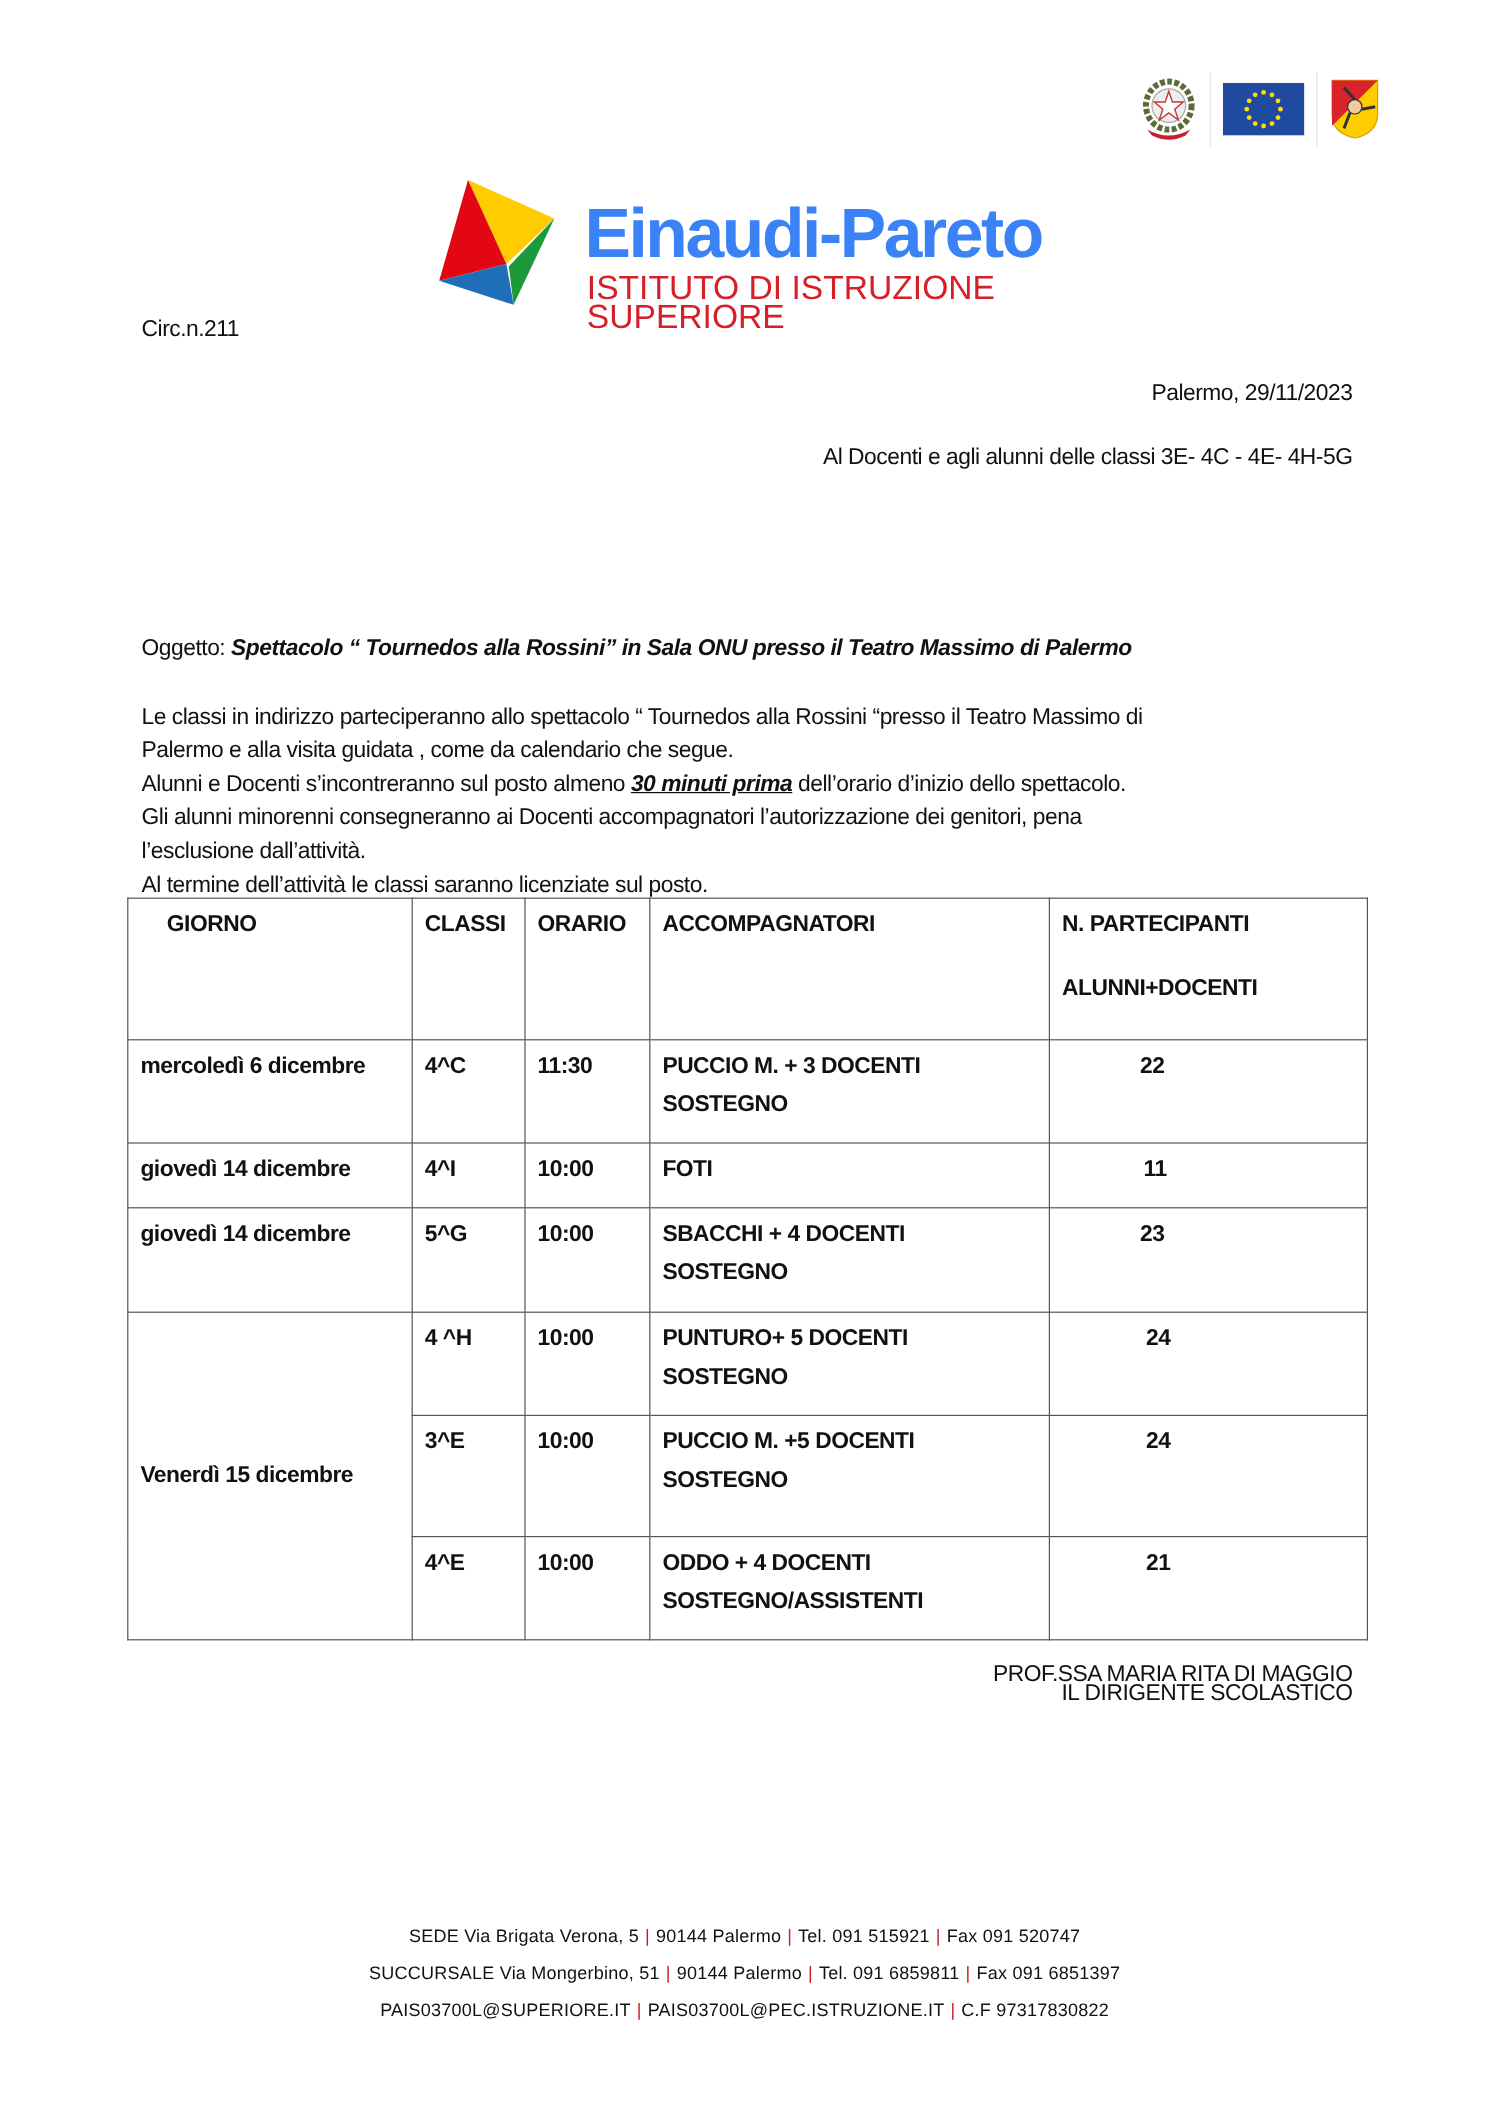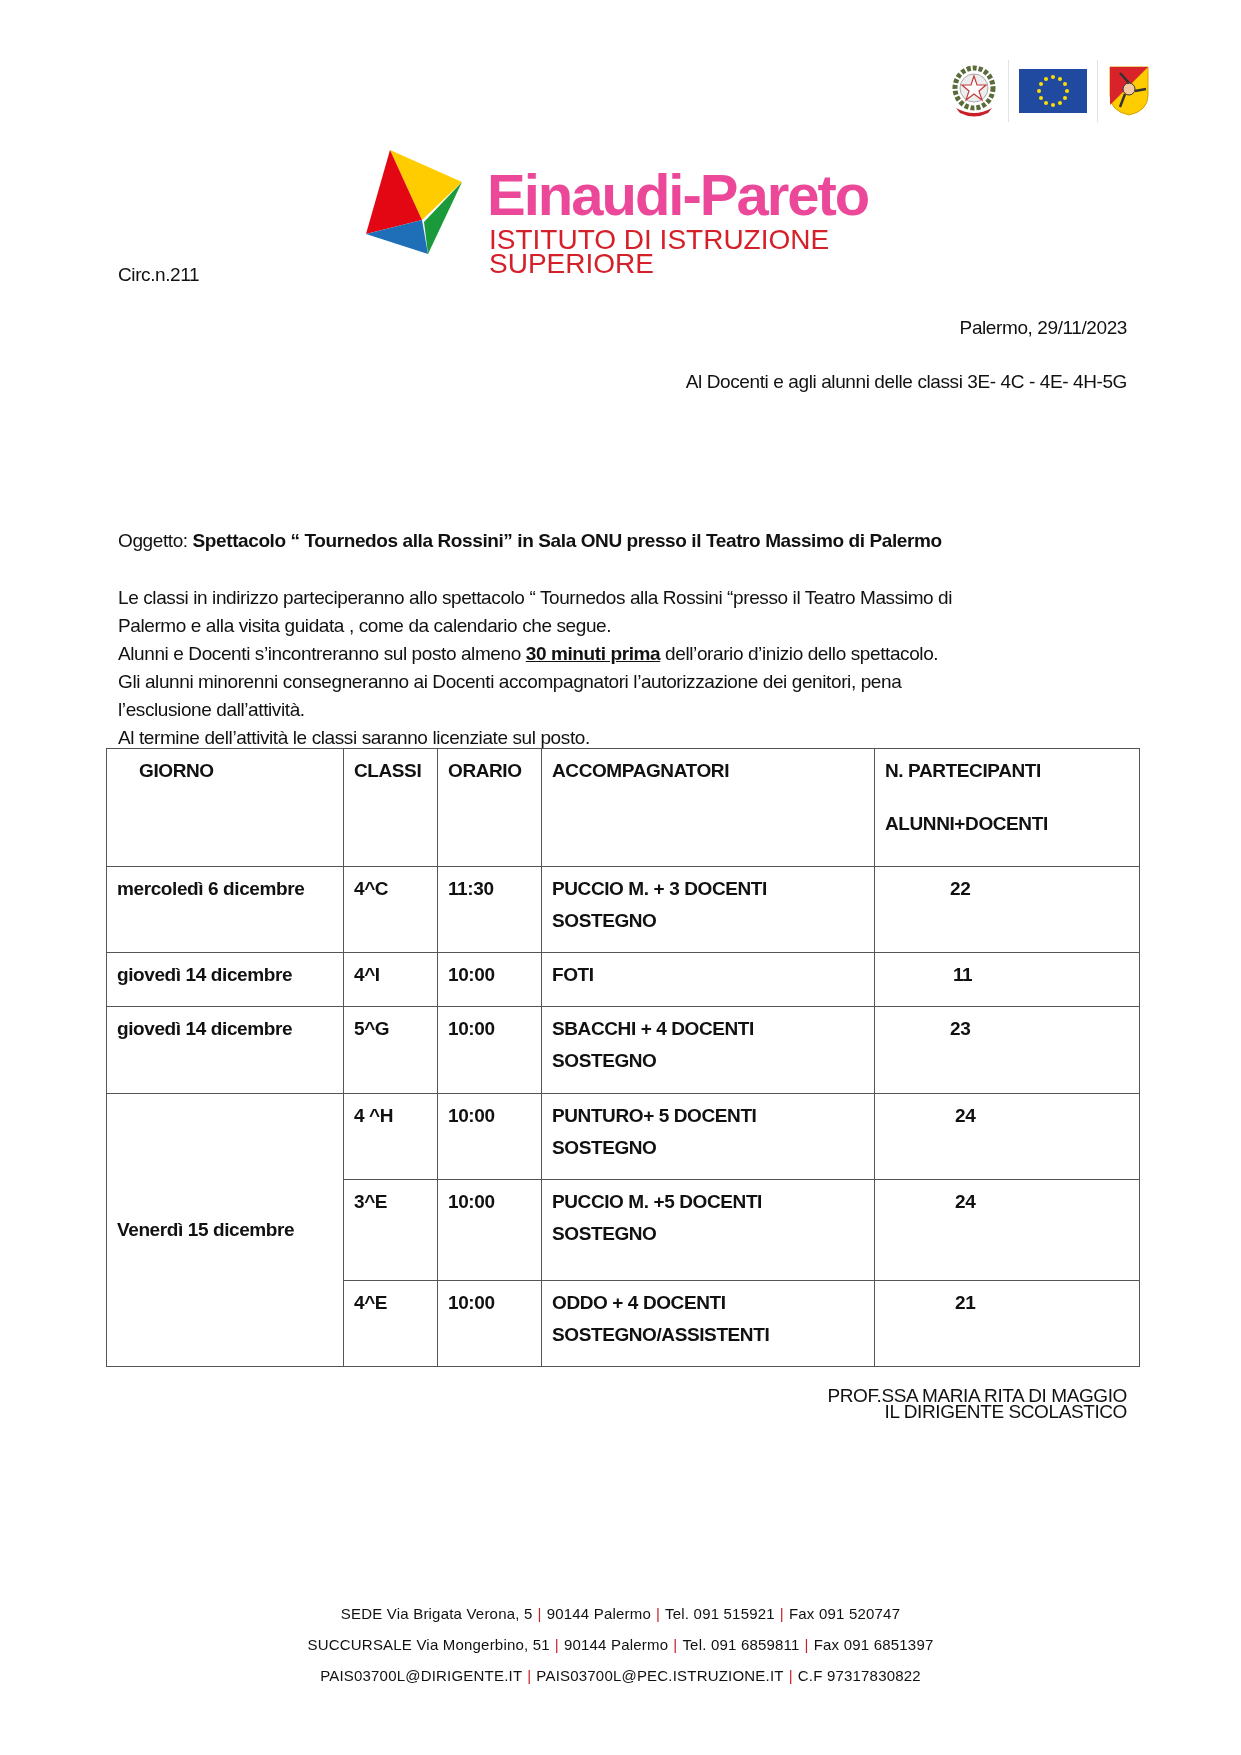--- a/index.html
+++ b/index.html
@@ -1,30 +1,30 @@
 <!DOCTYPE html>
 <html><head>
 <meta charset="utf-8">
 <style>
   html, body { margin:0; padding:0; background:#ffffff; }
   body { width:1241px; height:1755px; position:relative; overflow:hidden;
          font-family:"Liberation Sans", sans-serif; color:#111; }
   .abs { position:absolute; }
   .txt { font-size:19px; letter-spacing:-0.4px; white-space:nowrap; }
-  .b { font-weight:bold; }
+  .b { font-weight:bold;font-style:italic; }
 
   
   .emblems { left:950px; top:58px; height:66px; display:flex; align-items:center; }
   .emb { display:flex; align-items:center; justify-content:center; height:66px; }
   .sep { width:1px; height:62px; background:#e3e3e3; margin:0 10px; }
 
   
   .logo { left:362px; top:148px; width:520px; height:110px; }
   .logo-title { position:absolute; left:125px; top:18px; font-size:58px; font-weight:bold;
-                letter-spacing:-2px; color:#ec4899; line-height:58px; }
+                letter-spacing:-2px; color:#3b82f6; line-height:58px; }
   .logo-sub { position:absolute; left:127px; top:80px; font-size:28px; color:#d5202a;
               letter-spacing:0px; line-height:24px; }
 
   
   table.sched { position:absolute; left:106px; top:748px; width:1033px; border-collapse:collapse; table-layout:fixed; }
   table.sched td, table.sched th { border:1.5px solid #555; vertical-align:top; padding:0;
         font-size:19px; font-weight:bold; letter-spacing:-0.4px; text-align:left; }
   .cell { padding:6px 10px 0 10px; line-height:32px; }
   .underline { text-decoration:underline; }
 
@@ -248,14 +248,14 @@
 <div class="abs txt" style="right:114px; top:1401px;">IL DIRIGENTE SCOLASTICO</div>
 <div class="abs txt" style="right:114px; top:1385px;">PROF.SSA MARIA RITA DI MAGGIO</div>
 
 <div class="abs footer" style="top:1605px;">
   <span>SEDE Via Brigata Verona, 5</span><span class="pipe">|</span><span>90144  Palermo</span><span class="pipe">|</span><span>Tel. 091 515921</span><span class="pipe">|</span><span>Fax 091 520747</span>
 </div>
 <div class="abs footer" style="top:1636px;">
   <span>SUCCURSALE Via Mongerbino, 51</span><span class="pipe">|</span><span>90144  Palermo</span><span class="pipe">|</span><span>Tel. 091 6859811</span><span class="pipe">|</span><span>Fax 091 6851397</span>
 </div>
 <div class="abs footer" style="top:1667px;">
-  <span>PAIS03700L@DIRIGENTE.IT</span><span class="pipe">|</span><span>PAIS03700L@PEC.ISTRUZIONE.IT</span><span class="pipe">|</span><span>C.F 97317830822</span>
+  <span>PAIS03700L@SUPERIORE.IT</span><span class="pipe">|</span><span>PAIS03700L@PEC.ISTRUZIONE.IT</span><span class="pipe">|</span><span>C.F 97317830822</span>
 </div>
 
 </body></html>

